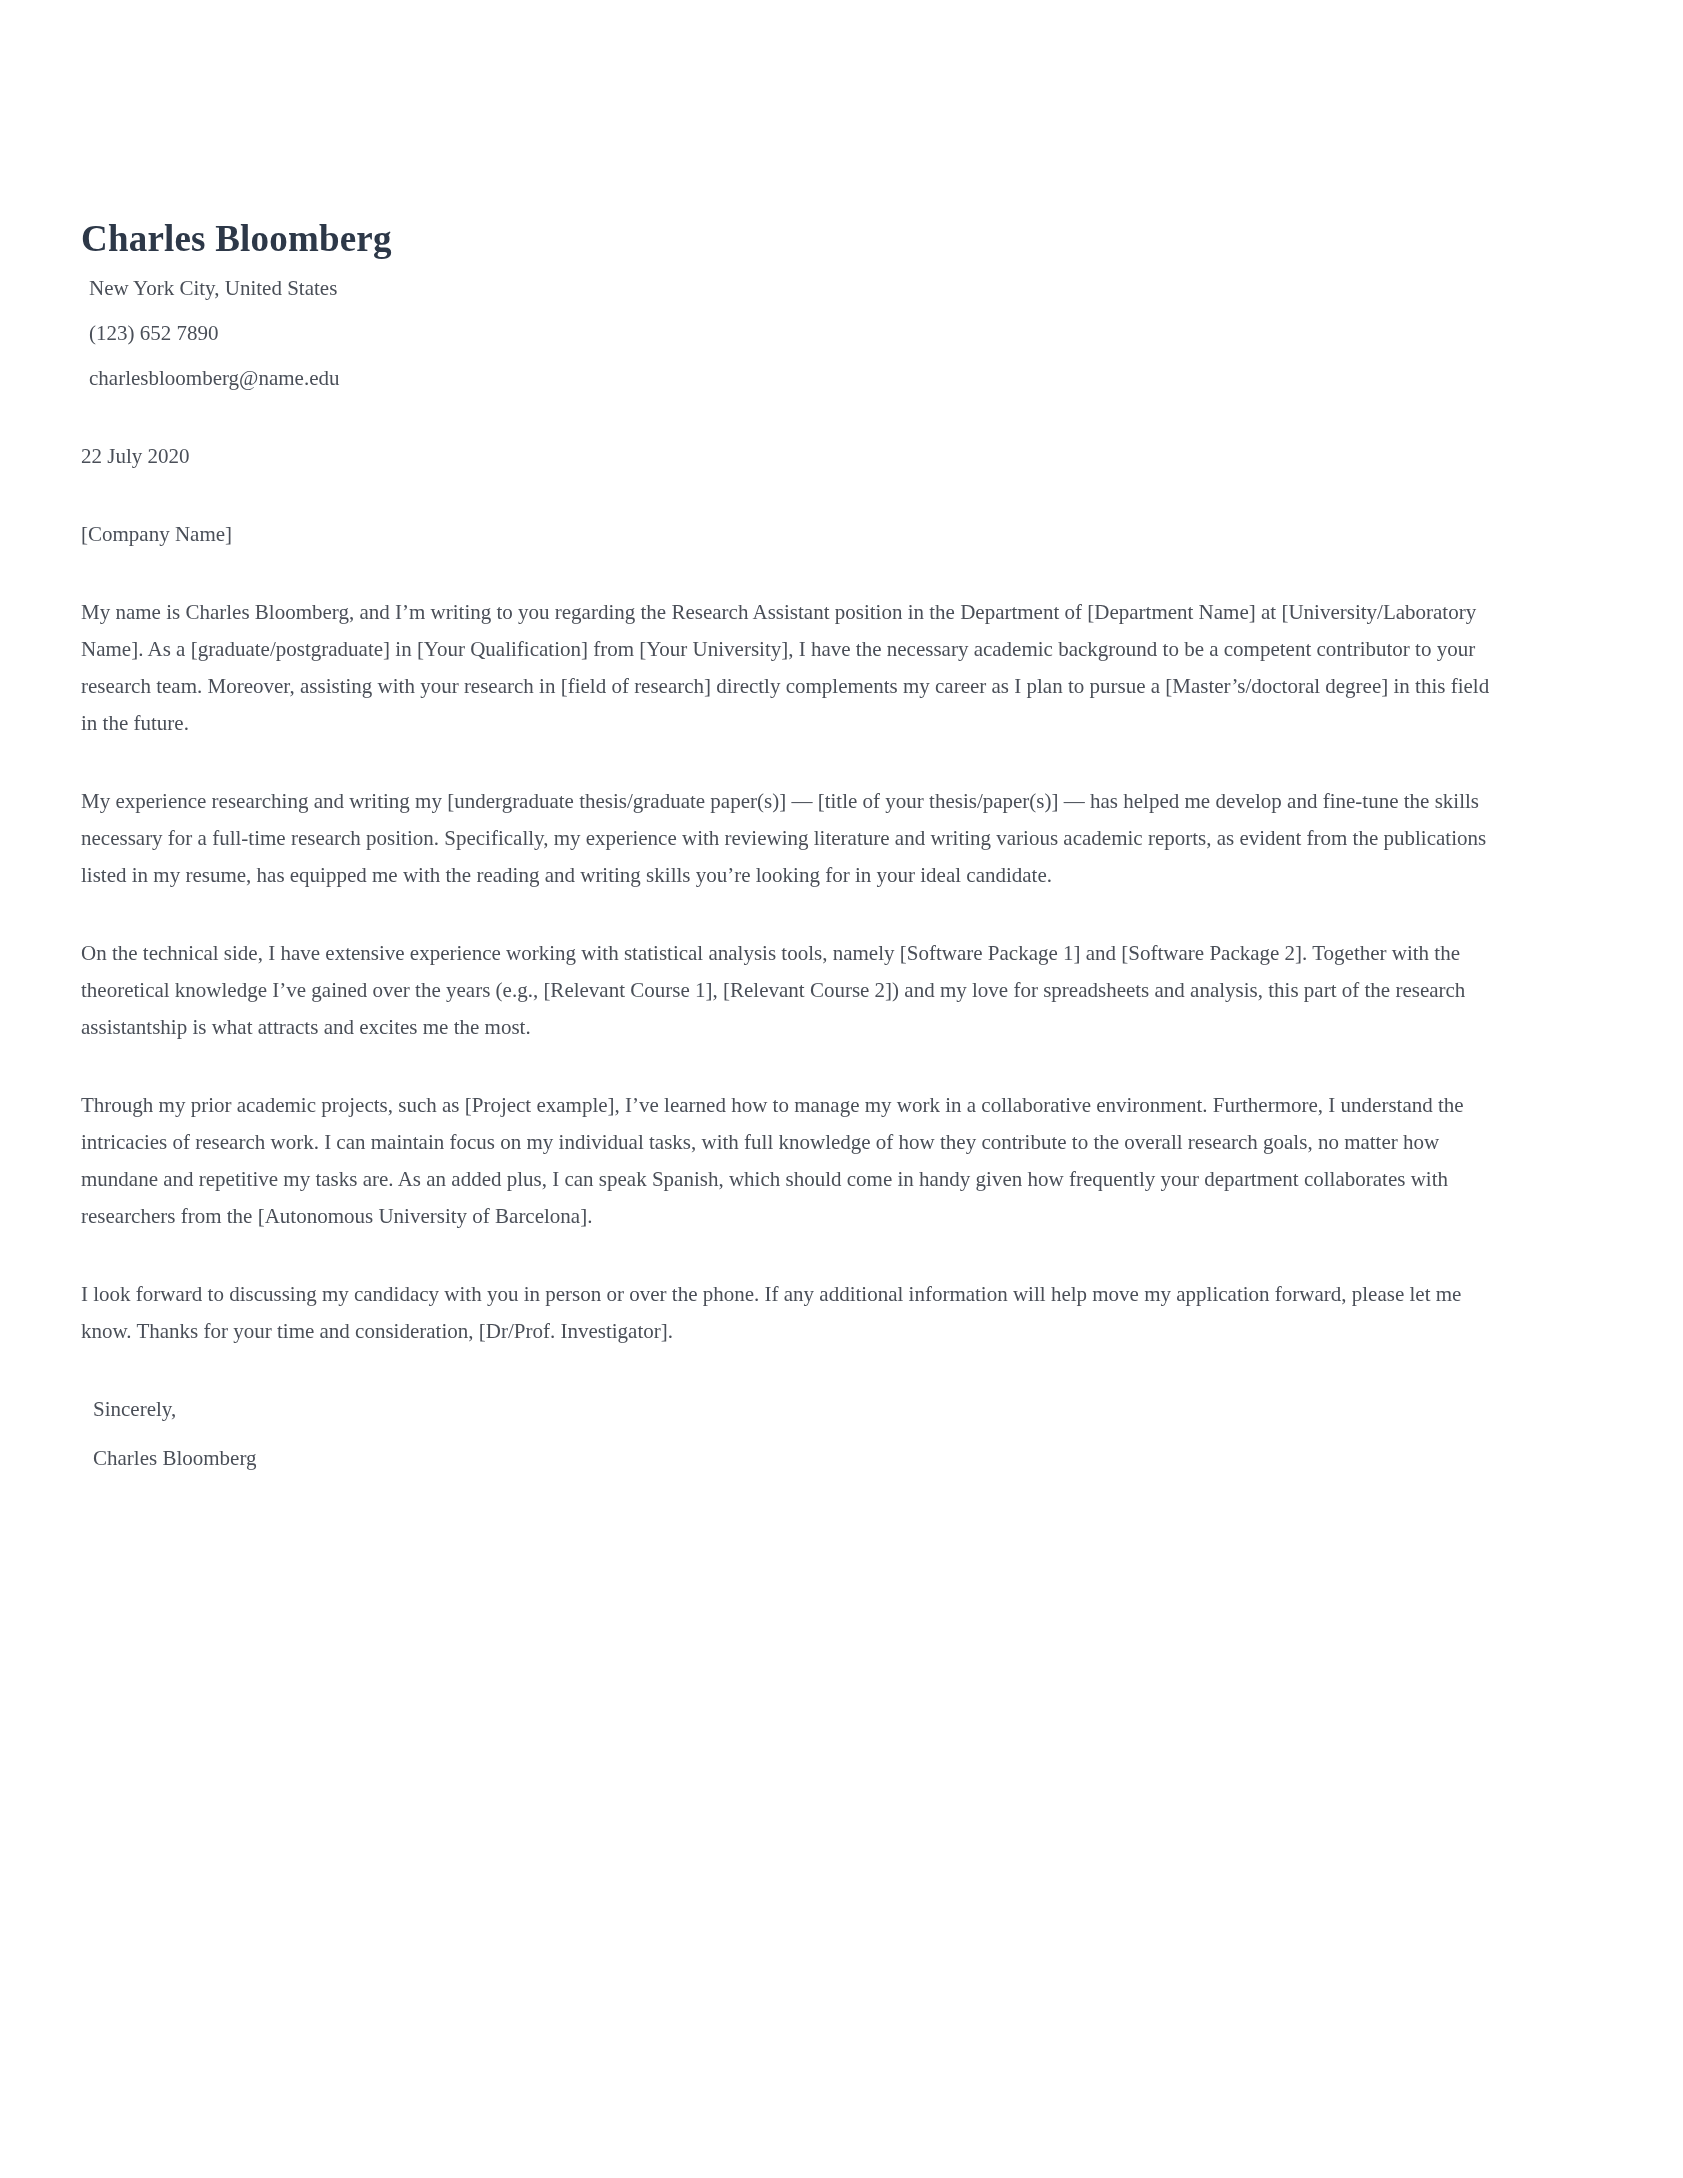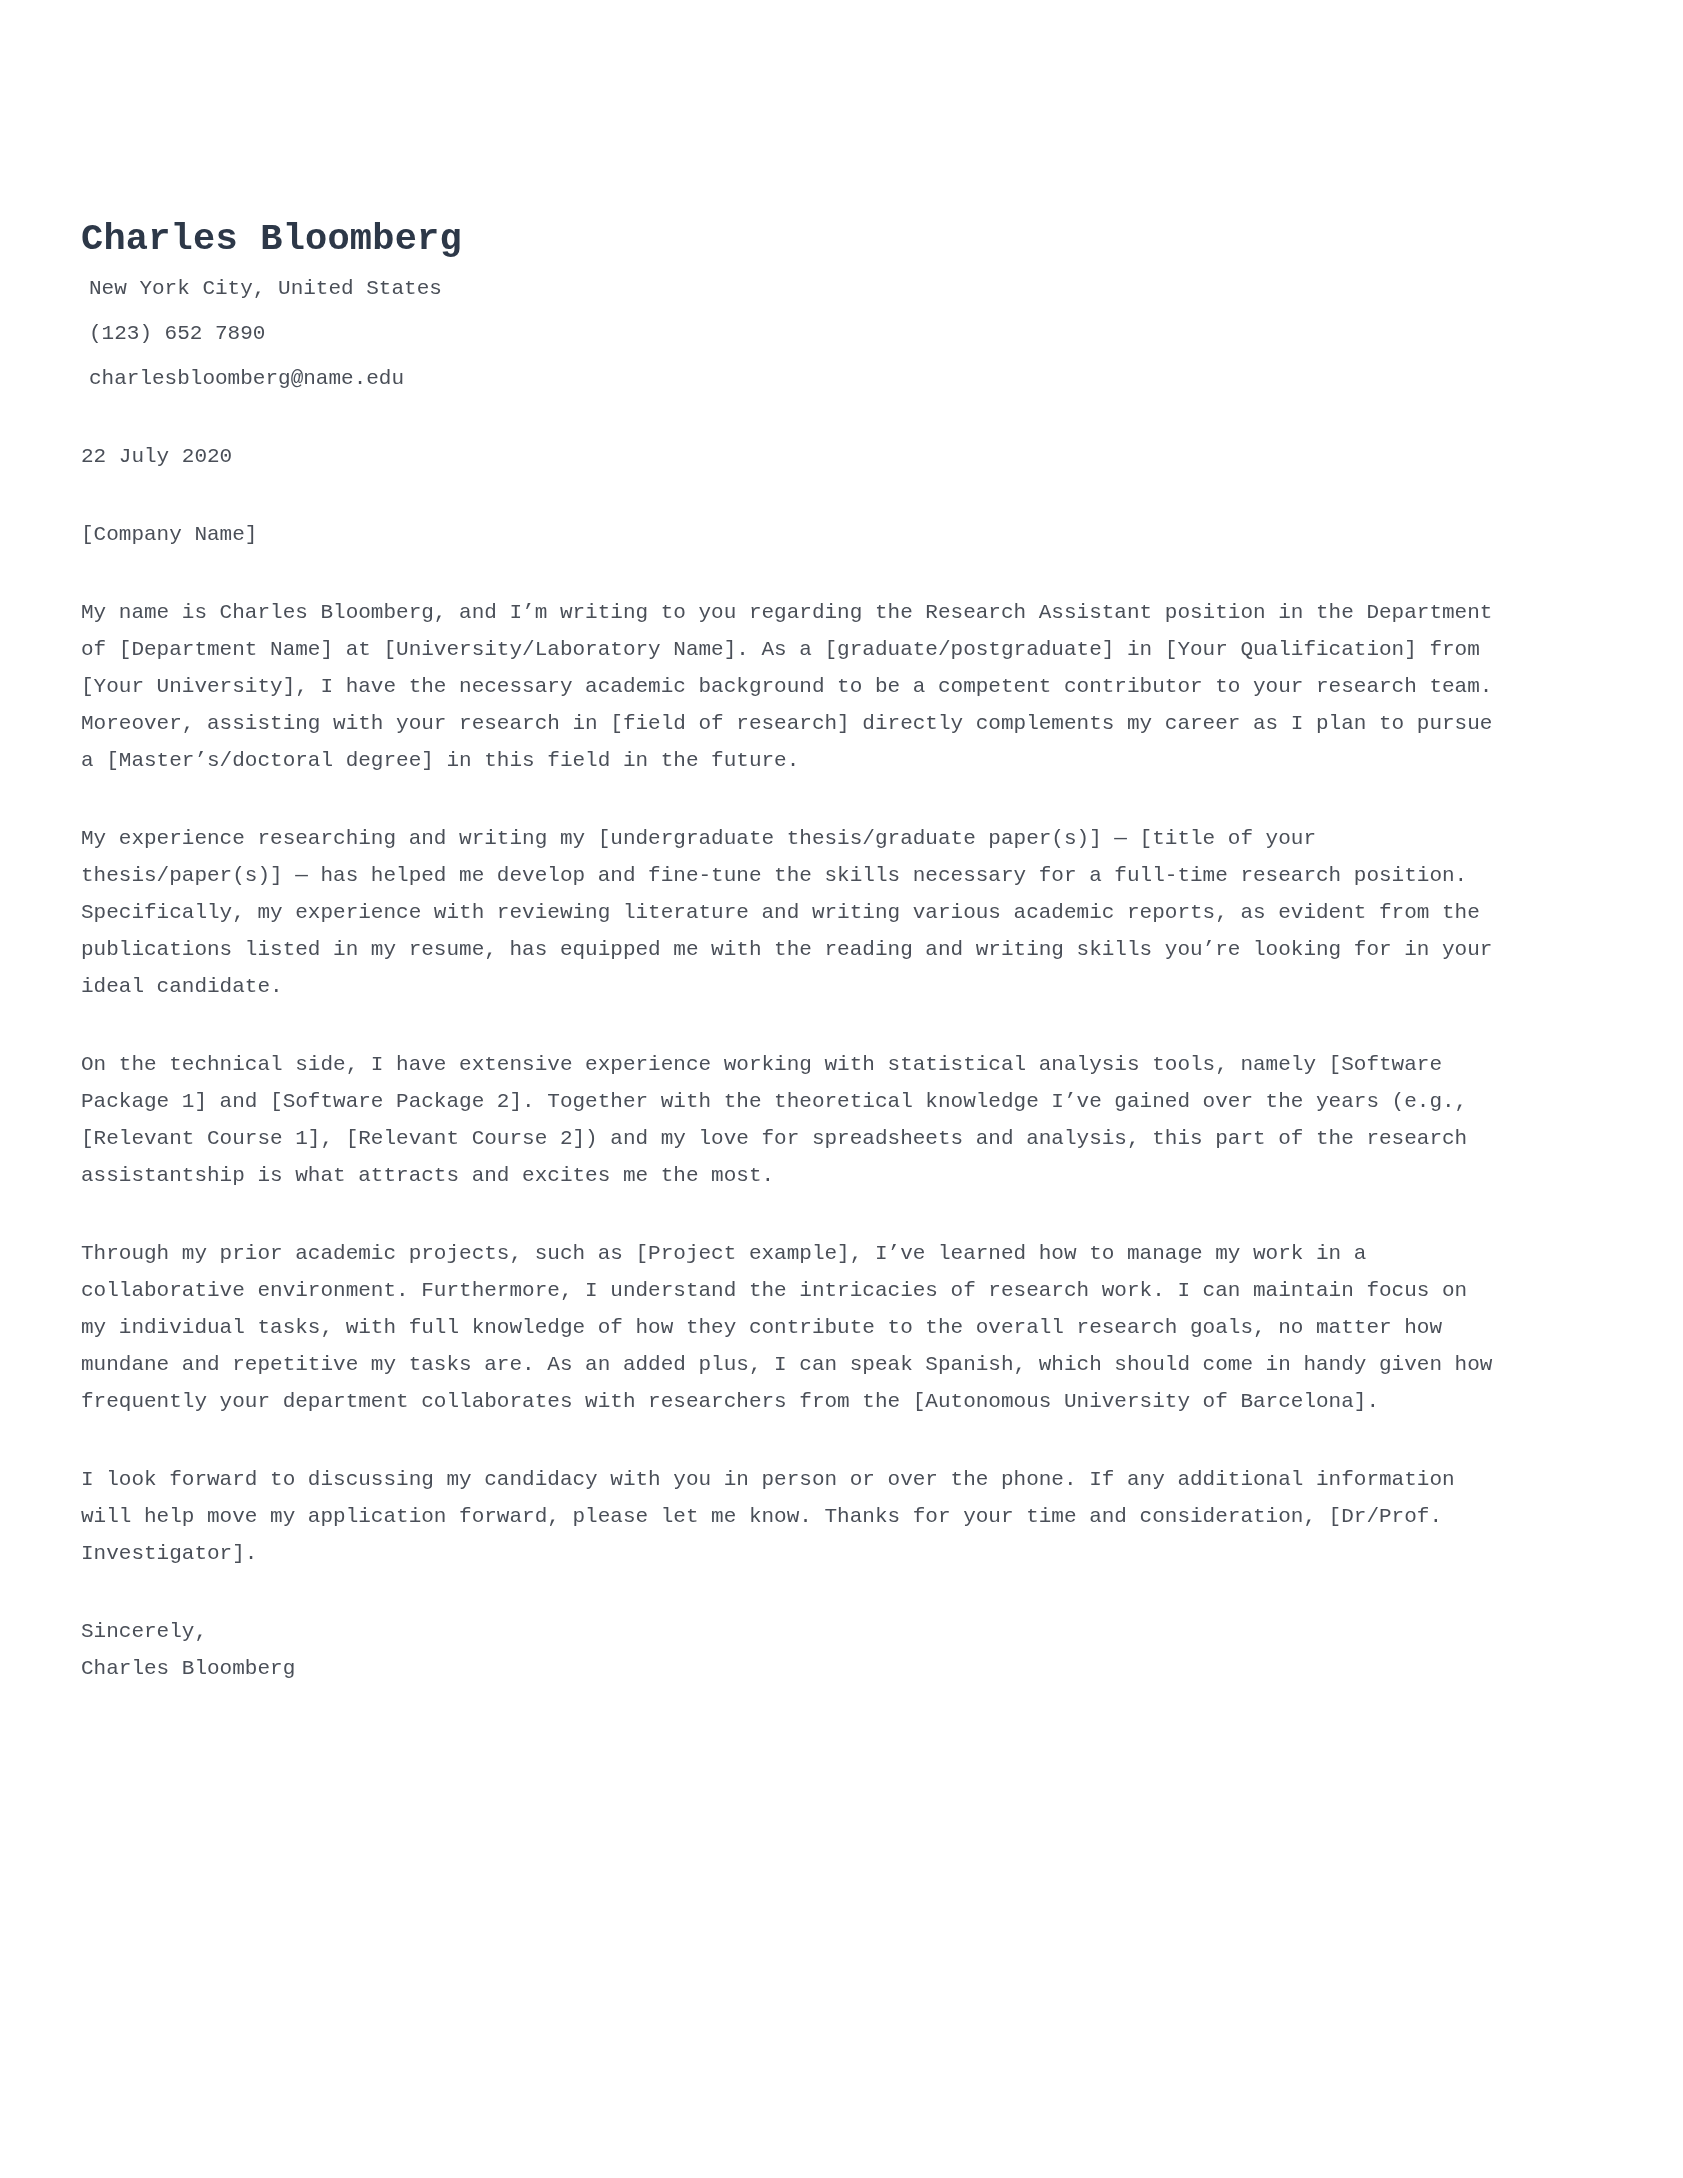--- a/index.html
+++ b/index.html
@@ -6,21 +6,21 @@
     margin: 0;
     padding: 0;
     background: #ffffff;
   }
   .page {
     position: relative;
     width: 1683px;
     height: 1874px;
     background: var(--page-bg, #ffffff);
     overflow: hidden;
-    font-family: Liberation Mono, monospace;
+    font-family: Liberation Serif, serif;
   }
   .content {
     padding: 218px 173px 0 81px;
     max-width: 1436px;
     box-sizing: content-box;
   }
   .applicant-name {
     margin: 0;
     font-size: 37px;
     line-height: 42px;
@@ -43,21 +43,21 @@
     color: var(--body-color, #4a4f58);
   }
   .letter-body p,
   .letter-body .block {
     margin: 41px 16px 0 0;
   }
   .closing-block {
     margin-top: 41px;
   }
   .closing-block div {
-    margin: 0;
+    margin: 12px;
   }
 </style>
 </head>
 <body>
 
 <div class="page">
   <div class="content">
 
     <h1 class="applicant-name">Charles Bloomberg</h1>
 

